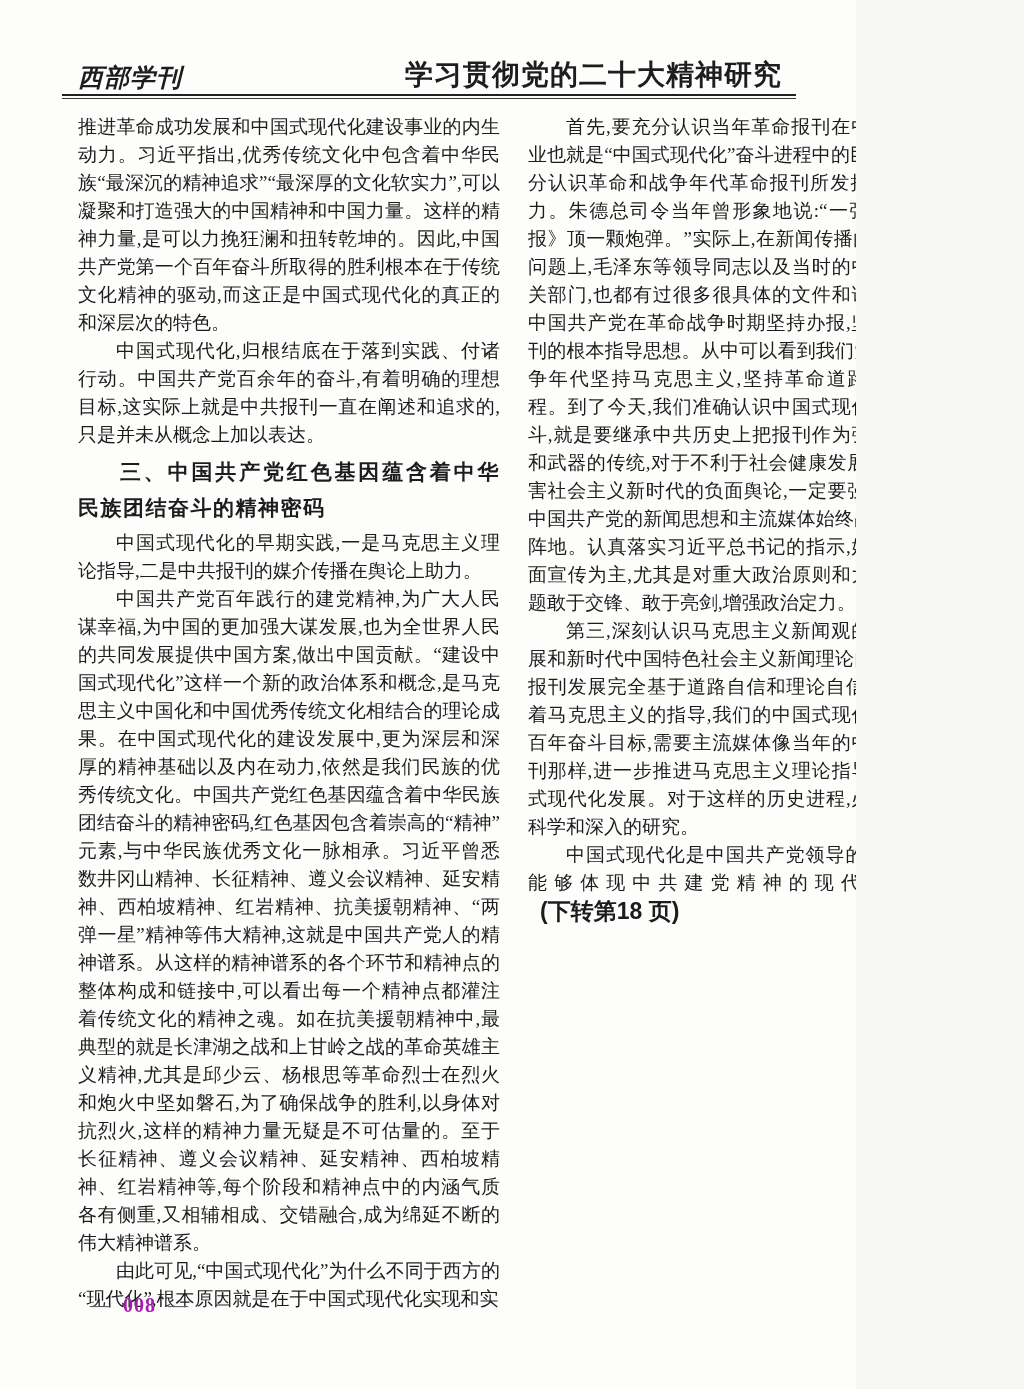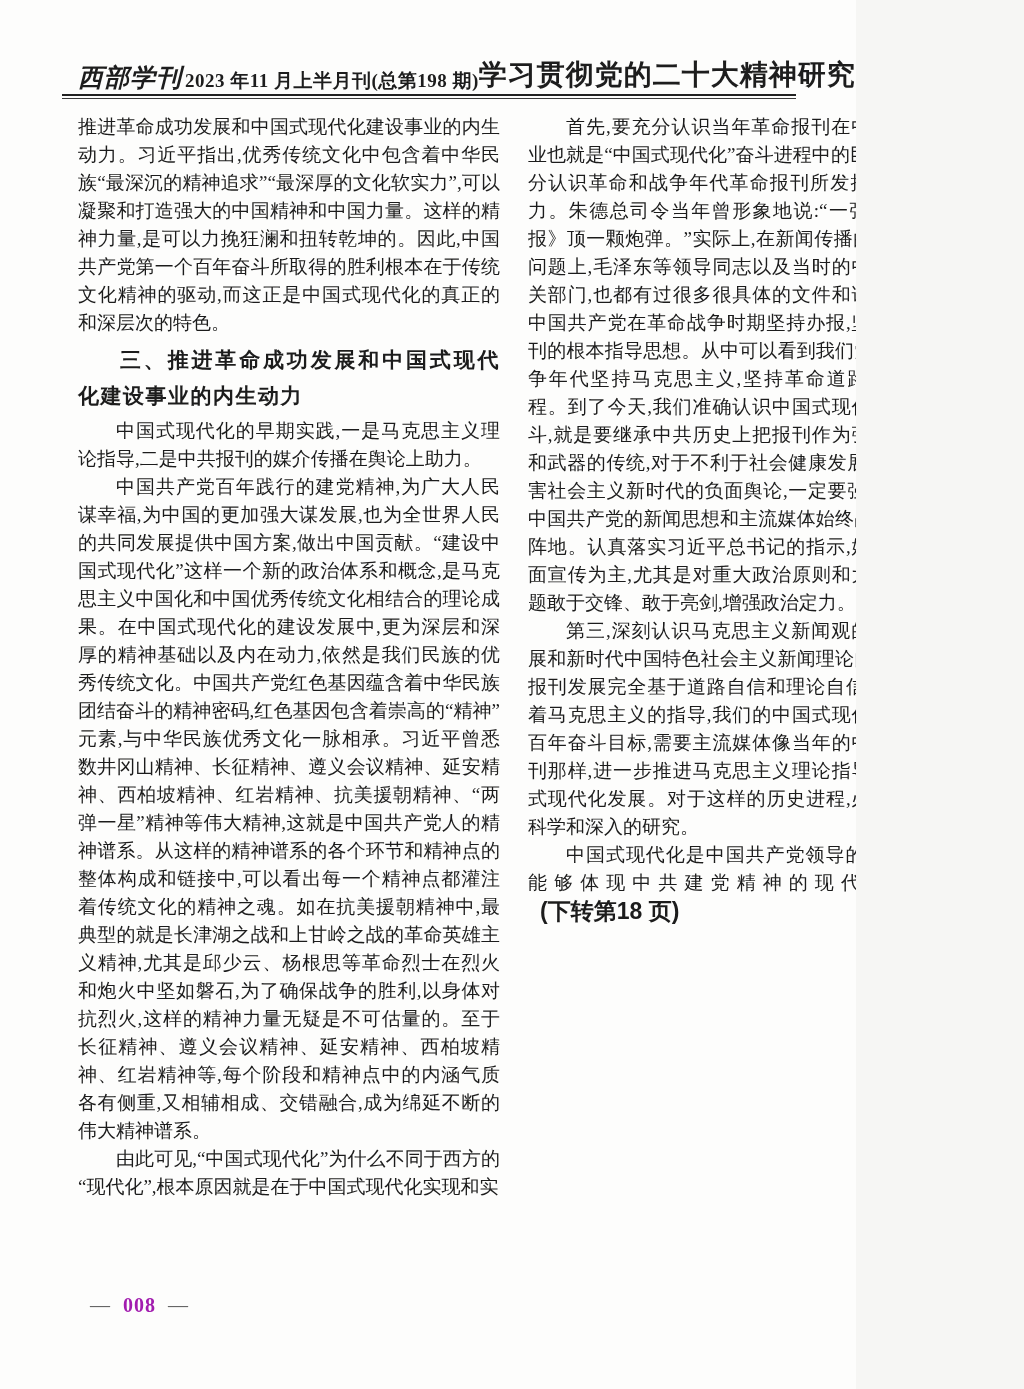--- a/index.html
+++ b/index.html
@@ -86,32 +86,32 @@
   .footer .num { margin: 0 12px; color: #a21caf; }
 </style>
 </head>
 <body>
 
 <div class="page">
 
   <div class="header">
     <div class="header-left">
       <span class="logo">西部学刊</span>
-      <span class="issue">2023 年11 月上半月刊(总第198 期)</span>
     </div>
     <div class="header-right">学习贯彻党的二十大精神研究</div>
   </div>
 
   <div class="header-rule"></div>
 
   <div class="content">
 
     <div class="col">
       <p class="cont">推进革命成功发展和中国式现代化建设事业的内生动力。习近平指出,优秀传统文化中包含着中华民族“最深沉的精神追求”“最深厚的文化软实力”,可以凝聚和打造强大的中国精神和中国力量。这样的精神力量,是可以力挽狂澜和扭转乾坤的。因此,中国共产党第一个百年奋斗所取得的胜利根本在于传统文化精神的驱动,而这正是中国式现代化的真正的和深层次的特色。</p>
-      <h3 class="sec-heading">三、推进革命成功发展和中国式现代化建设事业的内生动力</h3>
+      <p>中国式现代化,归根结底在于落到实践、付诸行动。中国共产党百余年的奋斗,有着明确的理想目标,这实际上就是中共报刊一直在阐述和追求的,只是并未从概念上加以表达。</p>
+      <h3 class="sec-heading">三、中国共产党红色基因蕴含着中华民族团结奋斗的精神密码</h3>
       <p>中国式现代化的早期实践,一是马克思主义理论指导,二是中共报刊的媒介传播在舆论上助力。</p>
       <p>中国共产党百年践行的建党精神,为广大人民谋幸福,为中国的更加强大谋发展,也为全世界人民的共同发展提供中国方案,做出中国贡献。“建设中国式现代化”这样一个新的政治体系和概念,是马克思主义中国化和中国优秀传统文化相结合的理论成果。在中国式现代化的建设发展中,更为深层和深厚的精神基础以及内在动力,依然是我们民族的优秀传统文化。中国共产党红色基因蕴含着中华民族团结奋斗的精神密码,红色基因包含着崇高的“精神”元素,与中华民族优秀文化一脉相承。习近平曾悉数井冈山精神、长征精神、遵义会议精神、延安精神、西柏坡精神、红岩精神、抗美援朝精神、“两弹一星”精神等伟大精神,这就是中国共产党人的精神谱系。从这样的精神谱系的各个环节和精神点的整体构成和链接中,可以看出每一个精神点都灌注着传统文化的精神之魂。如在抗美援朝精神中,最典型的就是长津湖之战和上甘岭之战的革命英雄主义精神,尤其是邱少云、杨根思等革命烈士在烈火和炮火中坚如磐石,为了确保战争的胜利,以身体对抗烈火,这样的精神力量无疑是不可估量的。至于长征精神、遵义会议精神、延安精神、西柏坡精神、红岩精神等,每个阶段和精神点中的内涵气质各有侧重,又相辅相成、交错融合,成为绵延不断的伟大精神谱系。</p>
       <p>由此可见,“中国式现代化”为什么不同于西方的“现代化”,根本原因就是在于中国式现代化实现和实</p>
     </div>
 
     <div class="col">
       <p>首先,要充分认识当年革命报刊在中国革命事业也就是“中国式现代化”奋斗进程中的巨大作用,充分认识革命和战争年代革命报刊所发挥的强大威力。朱德总司令当年曾形象地说:“一张《新华日报》顶一颗炮弹。”实际上,在新闻传播的重要作用问题上,毛泽东等领导同志以及当时的中共中央有关部门,也都有过很多很具体的文件和论述。这是中国共产党在革命战争时期坚持办报,坚持办好报刊的根本指导思想。从中可以看到我们党在革命战争年代坚持马克思主义,坚持革命道路的历史进程。到了今天,我们准确认识中国式现代化百年奋斗,就是要继承中共历史上把报刊作为强大的炮弹和武器的传统,对于不利于社会健康发展,甚至是危害社会主义新时代的负面舆论,一定要强烈反击,让中国共产党的新闻思想和主流媒体始终占领舆论主阵地。认真落实习近平总书记的指示,始终坚持正面宣传为主,尤其是对重大政治原则和大是大非问题敢于交锋、敢于亮剑,增强政治定力。</p>
       <p>第三,深刻认识马克思主义新闻观的中国化发展和新时代中国特色社会主义新闻理论内涵。中共报刊发展完全基于道路自信和理论自信,始终贯穿着马克思主义的指导,我们的中国式现代化第二个百年奋斗目标,需要主流媒体像当年的中国革命报刊那样,进一步推进马克思主义理论指导下的中国式现代化发展。对于这样的历史进程,必须有更加科学和深入的研究。</p>
       <p><span>中国式现代化是中国共产党领导的现代化,是能够体现中共建党精神的现代化,是中</span><span class="turn-note">(下转第18 页)</span></p>
     </div>

